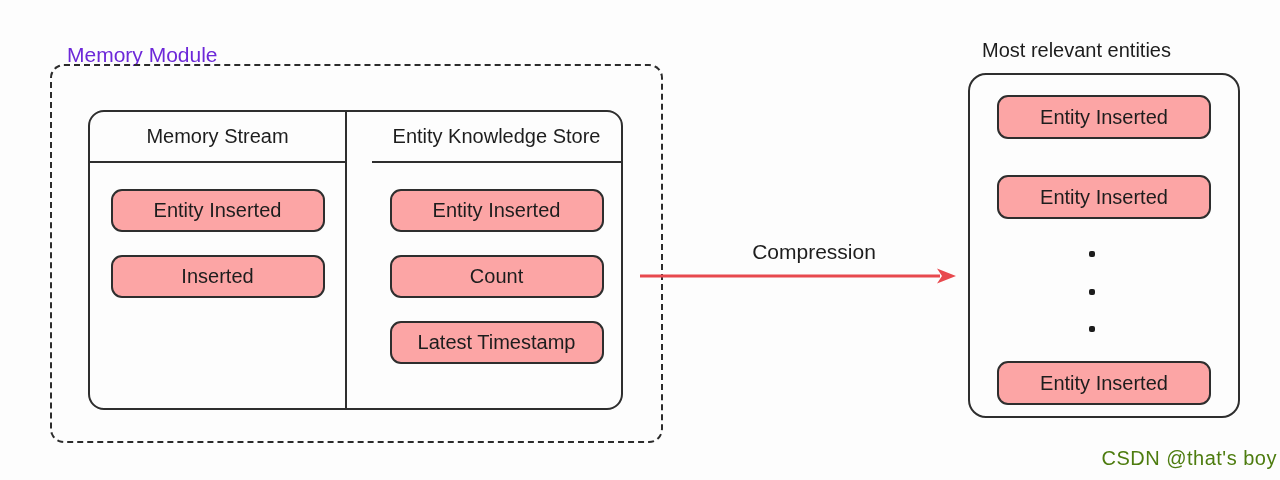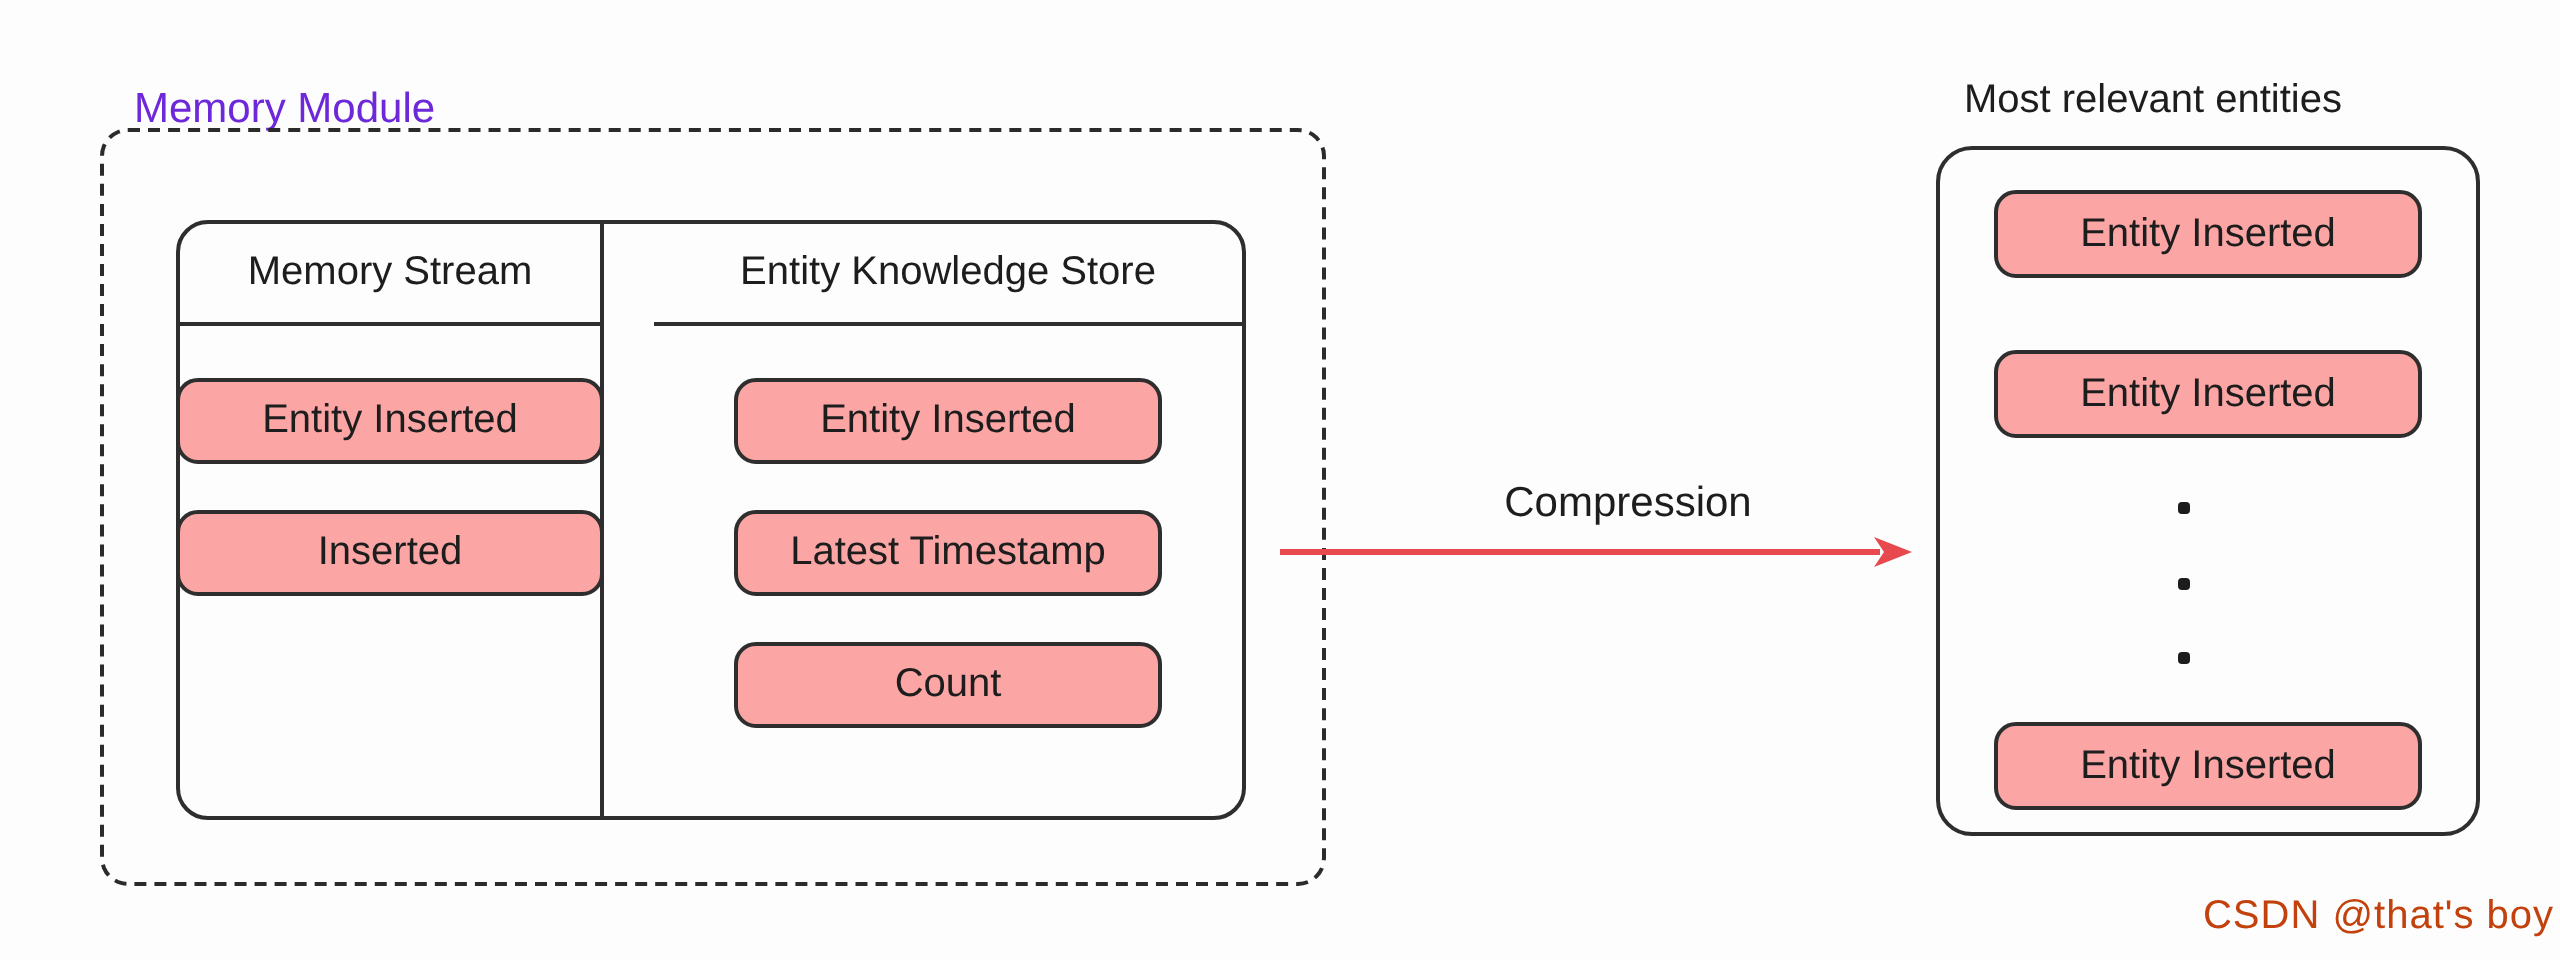--- a/index.html
+++ b/index.html
@@ -46,21 +46,21 @@
     box-sizing: border-box;
     display: flex;
     background: transparent;
   }
   .col {
     display: flex;
     flex-direction: column;
     box-sizing: border-box;
   }
   .col-left {
-    width: 212px;
+    width: 257px;
     border-right: 2px solid #2e2e2e;
   }
   .col-right {
     flex: 1;
     margin-left: 25px;
   }
   .col-header {
     height: 49px;
     line-height: 49px;
     text-align: center;
@@ -138,21 +138,21 @@
     background: #1c1c1c;
   }
   .dot-1 { top: 176px; }
   .dot-2 { top: 214px; }
   .dot-3 { top: 251px; }
   .watermark {
     position: absolute;
     right: 3px;
     top: 447px;
     font-size: 20px;
-    color: #c2410c;
+    color: #4d7c0f;
     letter-spacing: 0.5px;
     white-space: nowrap;
   }
 </style>
 </head>
 <body>
 
 <div class="canvas">
 
   <div class="mm-title">Memory Module</div>
@@ -163,22 +163,22 @@
       <div class="col-header">Memory Stream</div>
       <div class="col-body">
         <div class="pill">Entity Inserted</div>
         <div class="pill">Inserted</div>
       </div>
     </div>
     <div class="col col-right">
       <div class="col-header">Entity Knowledge Store</div>
       <div class="col-body">
         <div class="pill">Entity Inserted</div>
+        <div class="pill">Count</div>
         <div class="pill">Latest Timestamp</div>
-        <div class="pill">Count</div>
       </div>
     </div>
   </div>
 
   <svg class="arrow-svg" viewBox="0 0 320 20">
     <line x1="2" y1="10" x2="302" y2="10" stroke-width="3" stroke="#e8494e"></line>
     <polygon points="318,10 299,2.5 304,10 299,17.5" fill="#e8494e"></polygon>
   </svg>
   <div class="compression-label">Compression</div>
 

